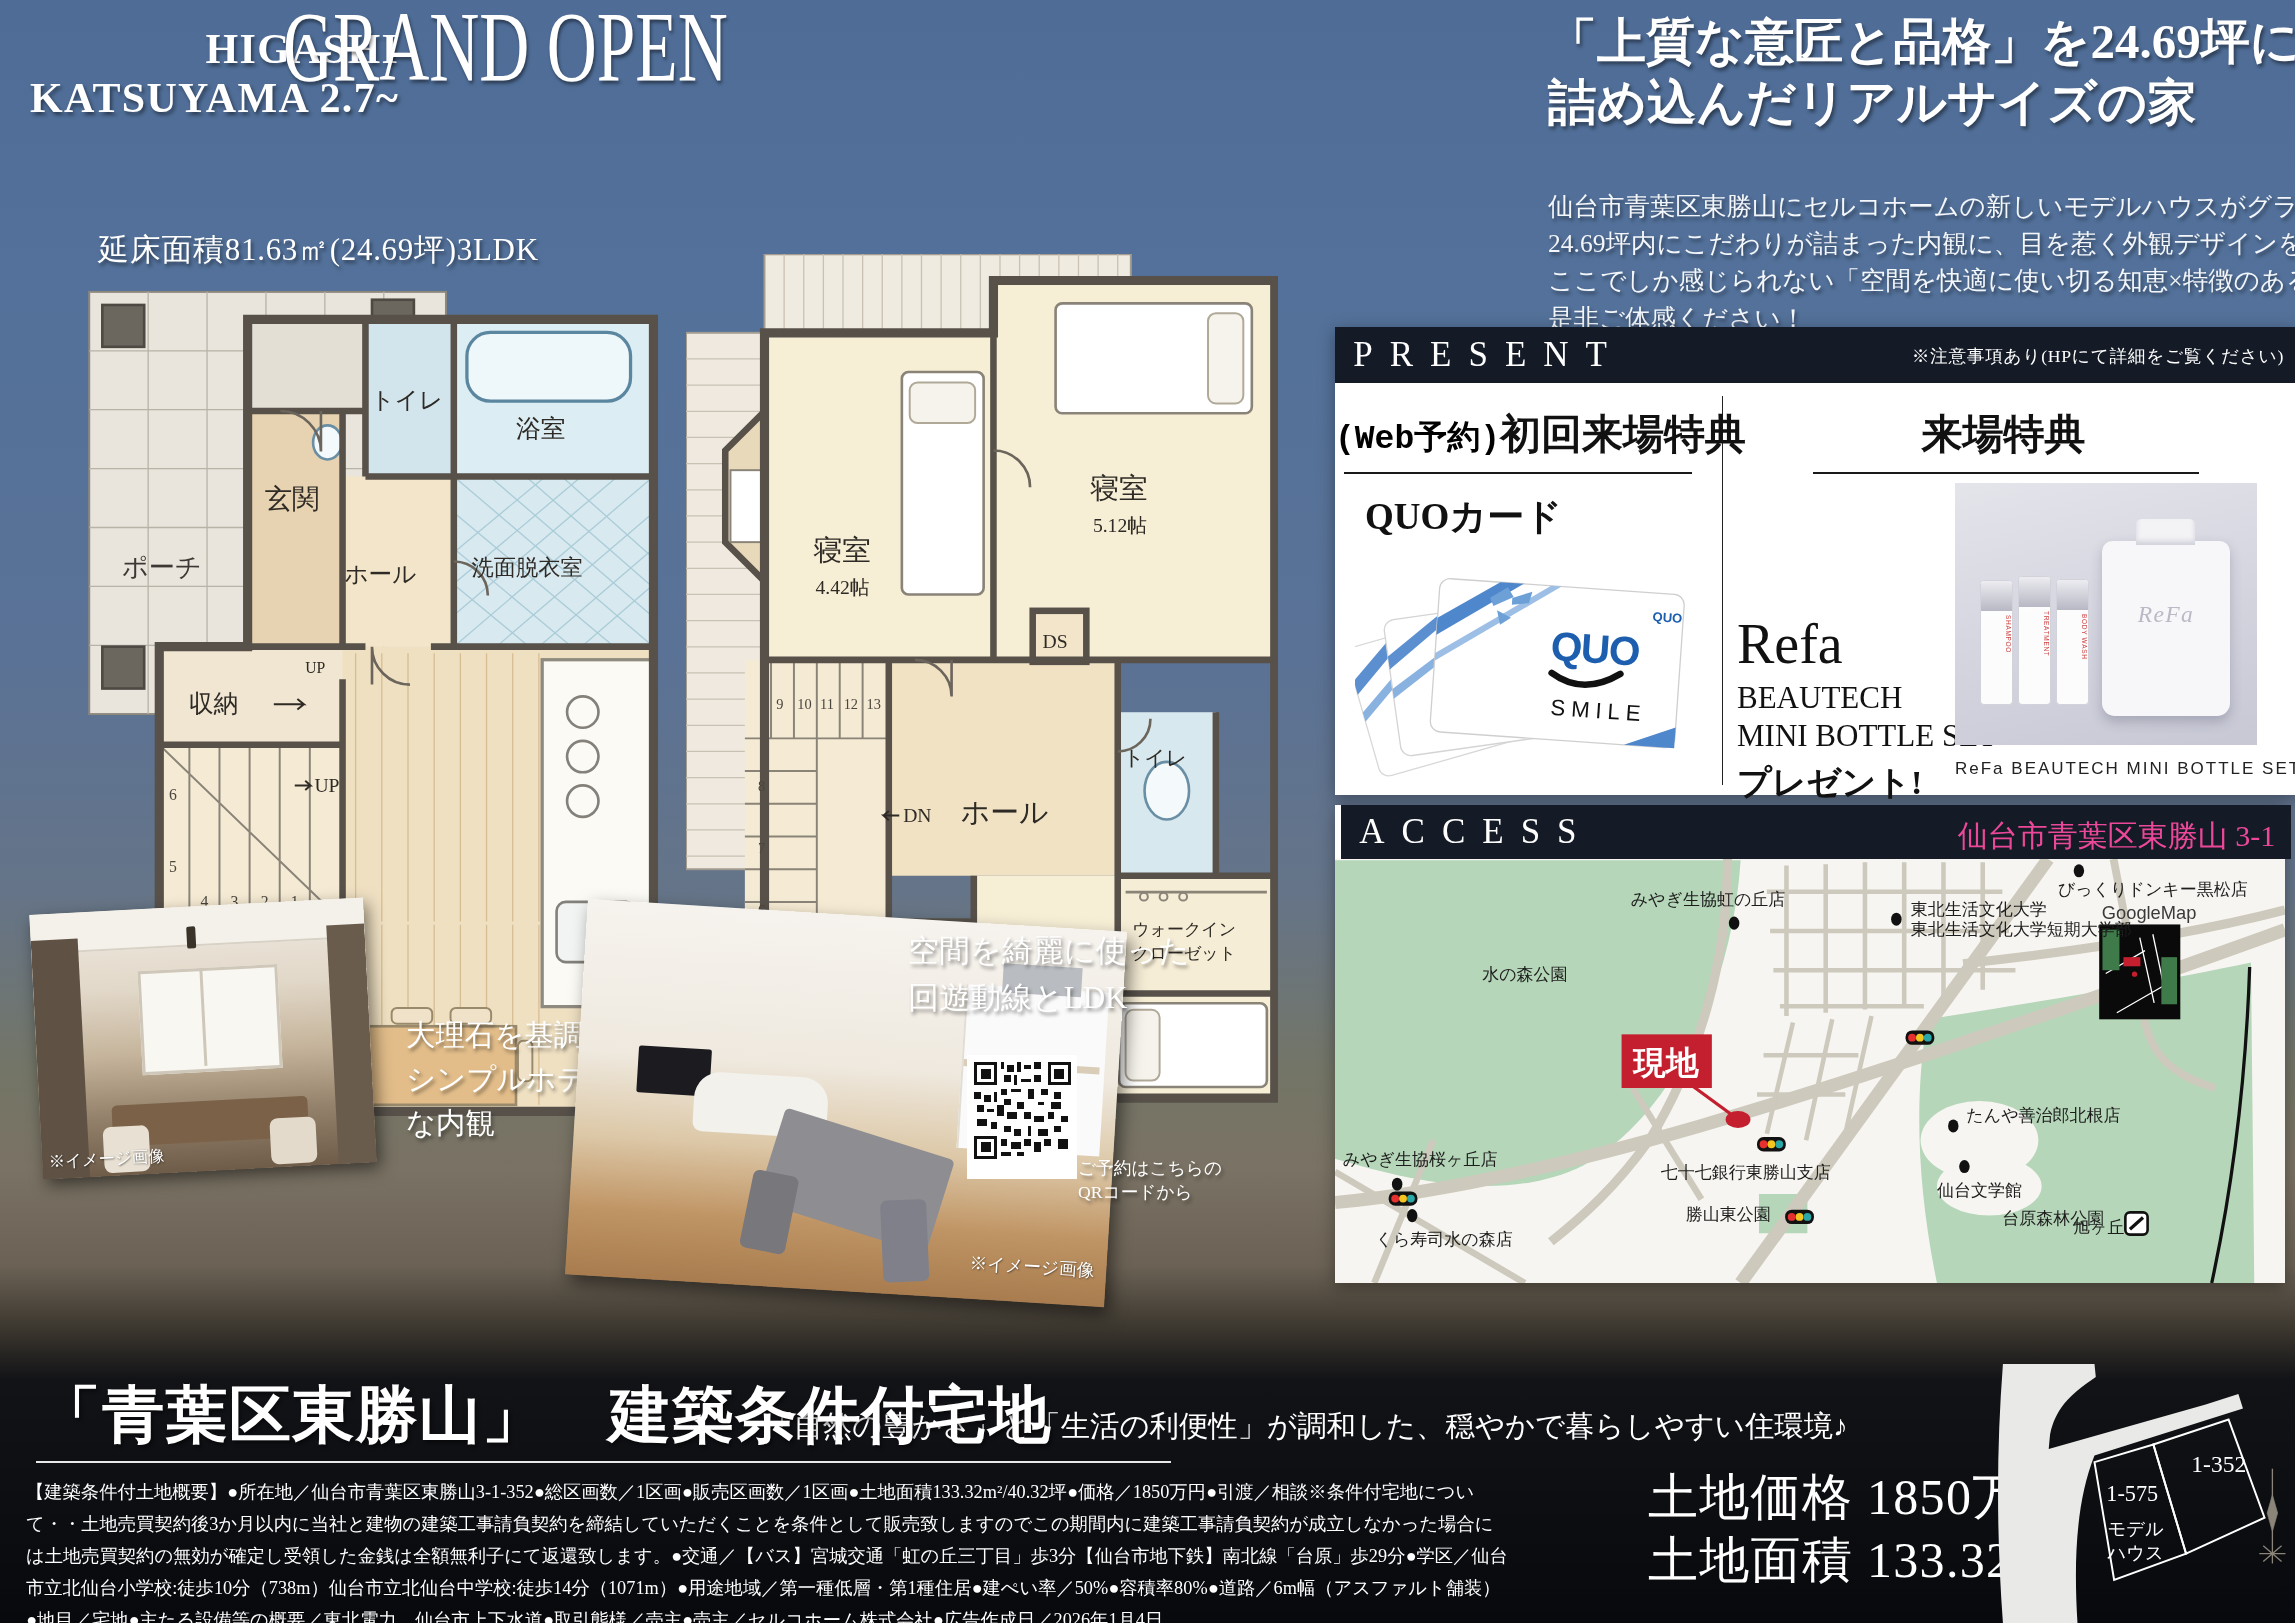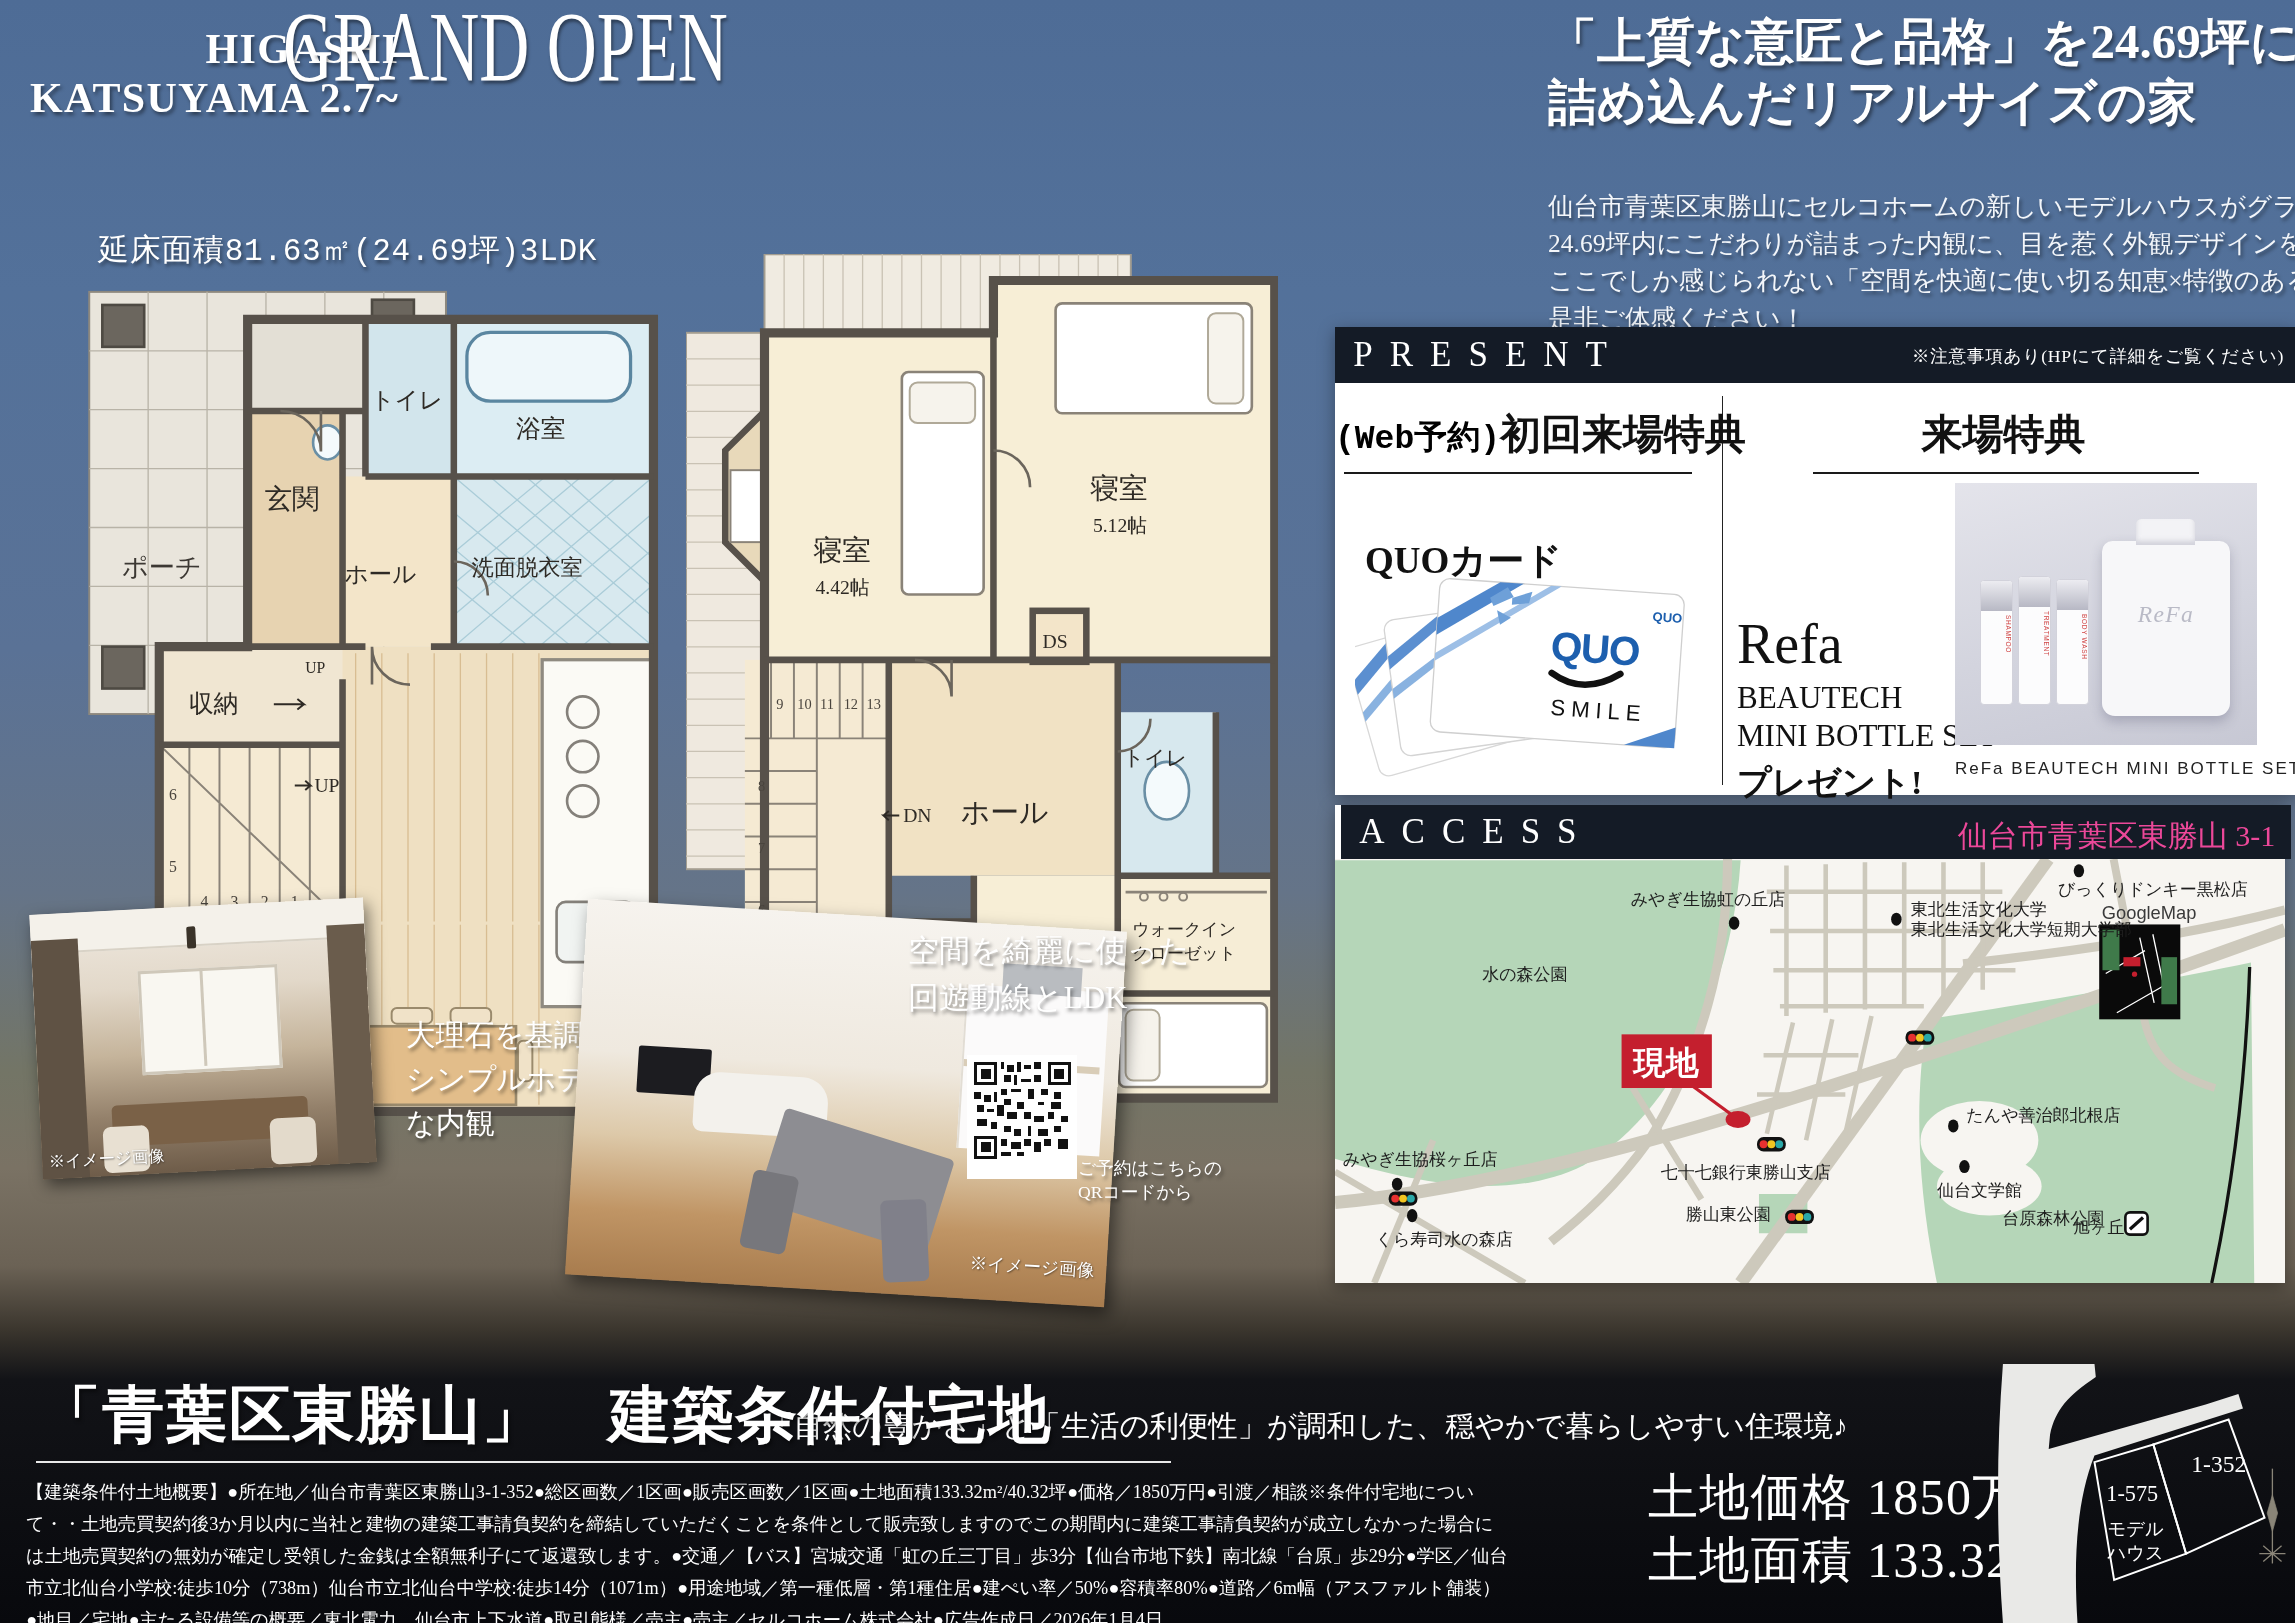--- a/index.html
+++ b/index.html
@@ -54,21 +54,21 @@
     <div>「上質な意匠と品格」を24.69坪に</div>
     <div>詰め込んだリアルサイズの家</div>
   </div>
   <div class="abs lead shadow" style="left:1548px;top:188px;">
     <div>仙台市青葉区東勝山にセルコホームの新しいモデルハウスがグランドオープン🎉</div>
     <div>24.69坪内にこだわりが詰まった内観に、目を惹く外観デザインを実現。</div>
     <div>ここでしか感じられない「空間を快適に使い切る知恵×特徴のある外観」を</div>
     <div>是非ご体感ください！</div>
   </div>
 
-  <div class="abs white arealabel shadow" style="left:98px;top:229px;font-family:Liberation Mono, monospace;">延床面積81.63㎡(24.69坪)3LDK</div>
+  <div class="abs white arealabel shadow" style="left:98px;top:229px;">延床面積81.63㎡(24.69坪)3LDK</div>
 
   <svg class="abs" style="left:84px;top:280px;" width="576" height="838" viewBox="0 0 880 1280">
     <g>
       <rect x="8" y="18" width="545" height="645" fill="#e9e5dc" stroke="#8d887e" stroke-width="3"></rect>
       <path d="M8,108 H553 M8,198 H553 M8,288 H553 M8,378 H553 M8,468 H553 M8,558 H553 M98,18 V663 M188,18 V663 M278,18 V663 M368,18 V663 M458,18 V663" stroke="#b8b3a7" stroke-width="2" fill="none"></path>
       <rect x="28" y="38" width="64" height="64" fill="#6b665e" stroke="#4e4a43" stroke-width="4"></rect>
       <rect x="28" y="560" width="64" height="64" fill="#6b665e" stroke="#4e4a43" stroke-width="4"></rect>
       <rect x="440" y="30" width="64" height="64" fill="#6b665e" stroke="#4e4a43" stroke-width="4"></rect>
     </g>
     <rect x="250" y="60" width="180" height="140" fill="#e3dfd5"></rect>
@@ -198,21 +198,21 @@
     <div class="panel-head">
       <div class="ttl">PRESENT</div>
       <div class="note">※注意事項あり(HPにて詳細をご覧ください)</div>
     </div>
     <div class="abs" style="left:387px;top:69px;width:1.3px;height:389px;background:#222;"></div>
 
     <div class="abs" style="left:0;top:80px;width:387px;text-align:center;white-space:nowrap;">
       <span class="webtag">(Web予約)</span><span class="subttl">初回来場特典</span>
     </div>
     <div class="hr-b" style="left:9.2px;top:145px;width:348px;"></div>
-    <div class="abs" style="left:30px;top:165px;font-size:37px;font-weight:bold;color:#111;margin-top:44px;">QUOカード</div>
+    <div class="abs" style="left:30px;top:165px;font-size:37px;font-weight:bold;color:#111;">QUOカード</div>
     <svg class="abs" style="left:19.6px;top:236px;" width="353" height="229" viewBox="0 0 540 350">
       <g transform="rotate(-16 150 220)">
         <rect x="15" y="90" width="330" height="205" rx="16" fill="#ffffff" stroke="#d8d8d8" stroke-width="2"></rect>
         <polygon points="15,140 90,90 120,90 15,162" fill="#5b8fd0"></polygon>
         <polygon points="15,190 165,90 185,90 15,205" fill="#89b2e0"></polygon>
       </g>
       <g transform="rotate(-8 220 200)">
         <rect x="60" y="65" width="340" height="210" rx="16" fill="#ffffff" stroke="#d4d4d4" stroke-width="2"></rect>
         <polygon points="60,120 150,65 178,65 60,140" fill="#5b8fd0"></polygon>
         <polygon points="60,170 250,65 268,65 60,185" fill="#89b2e0"></polygon>

